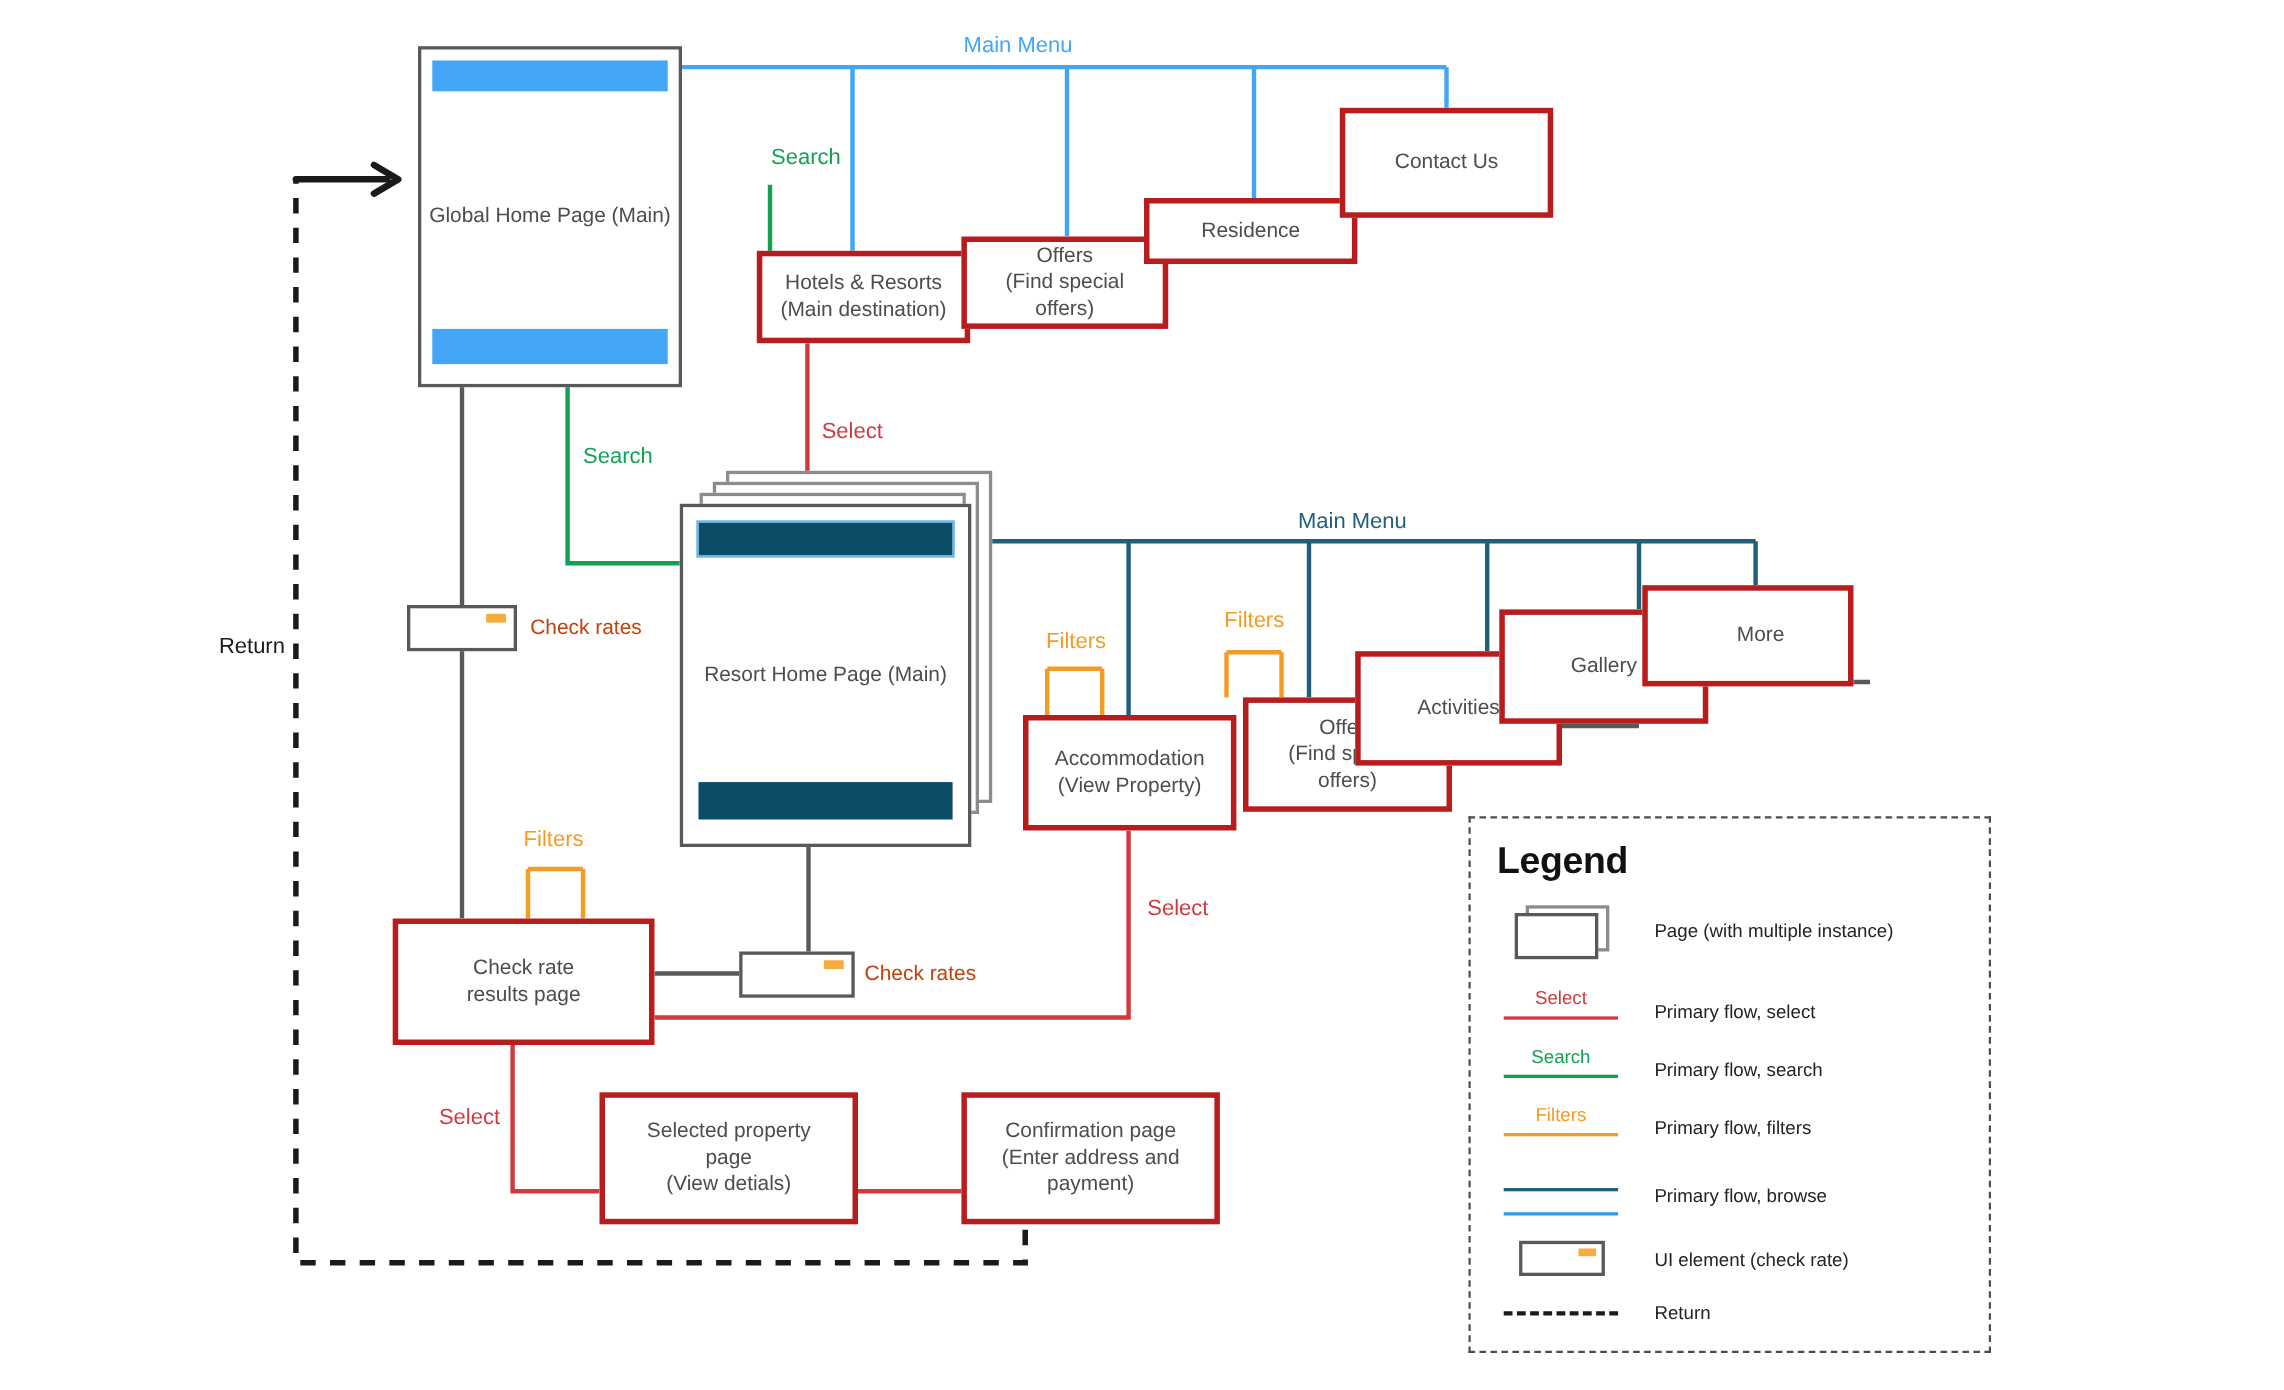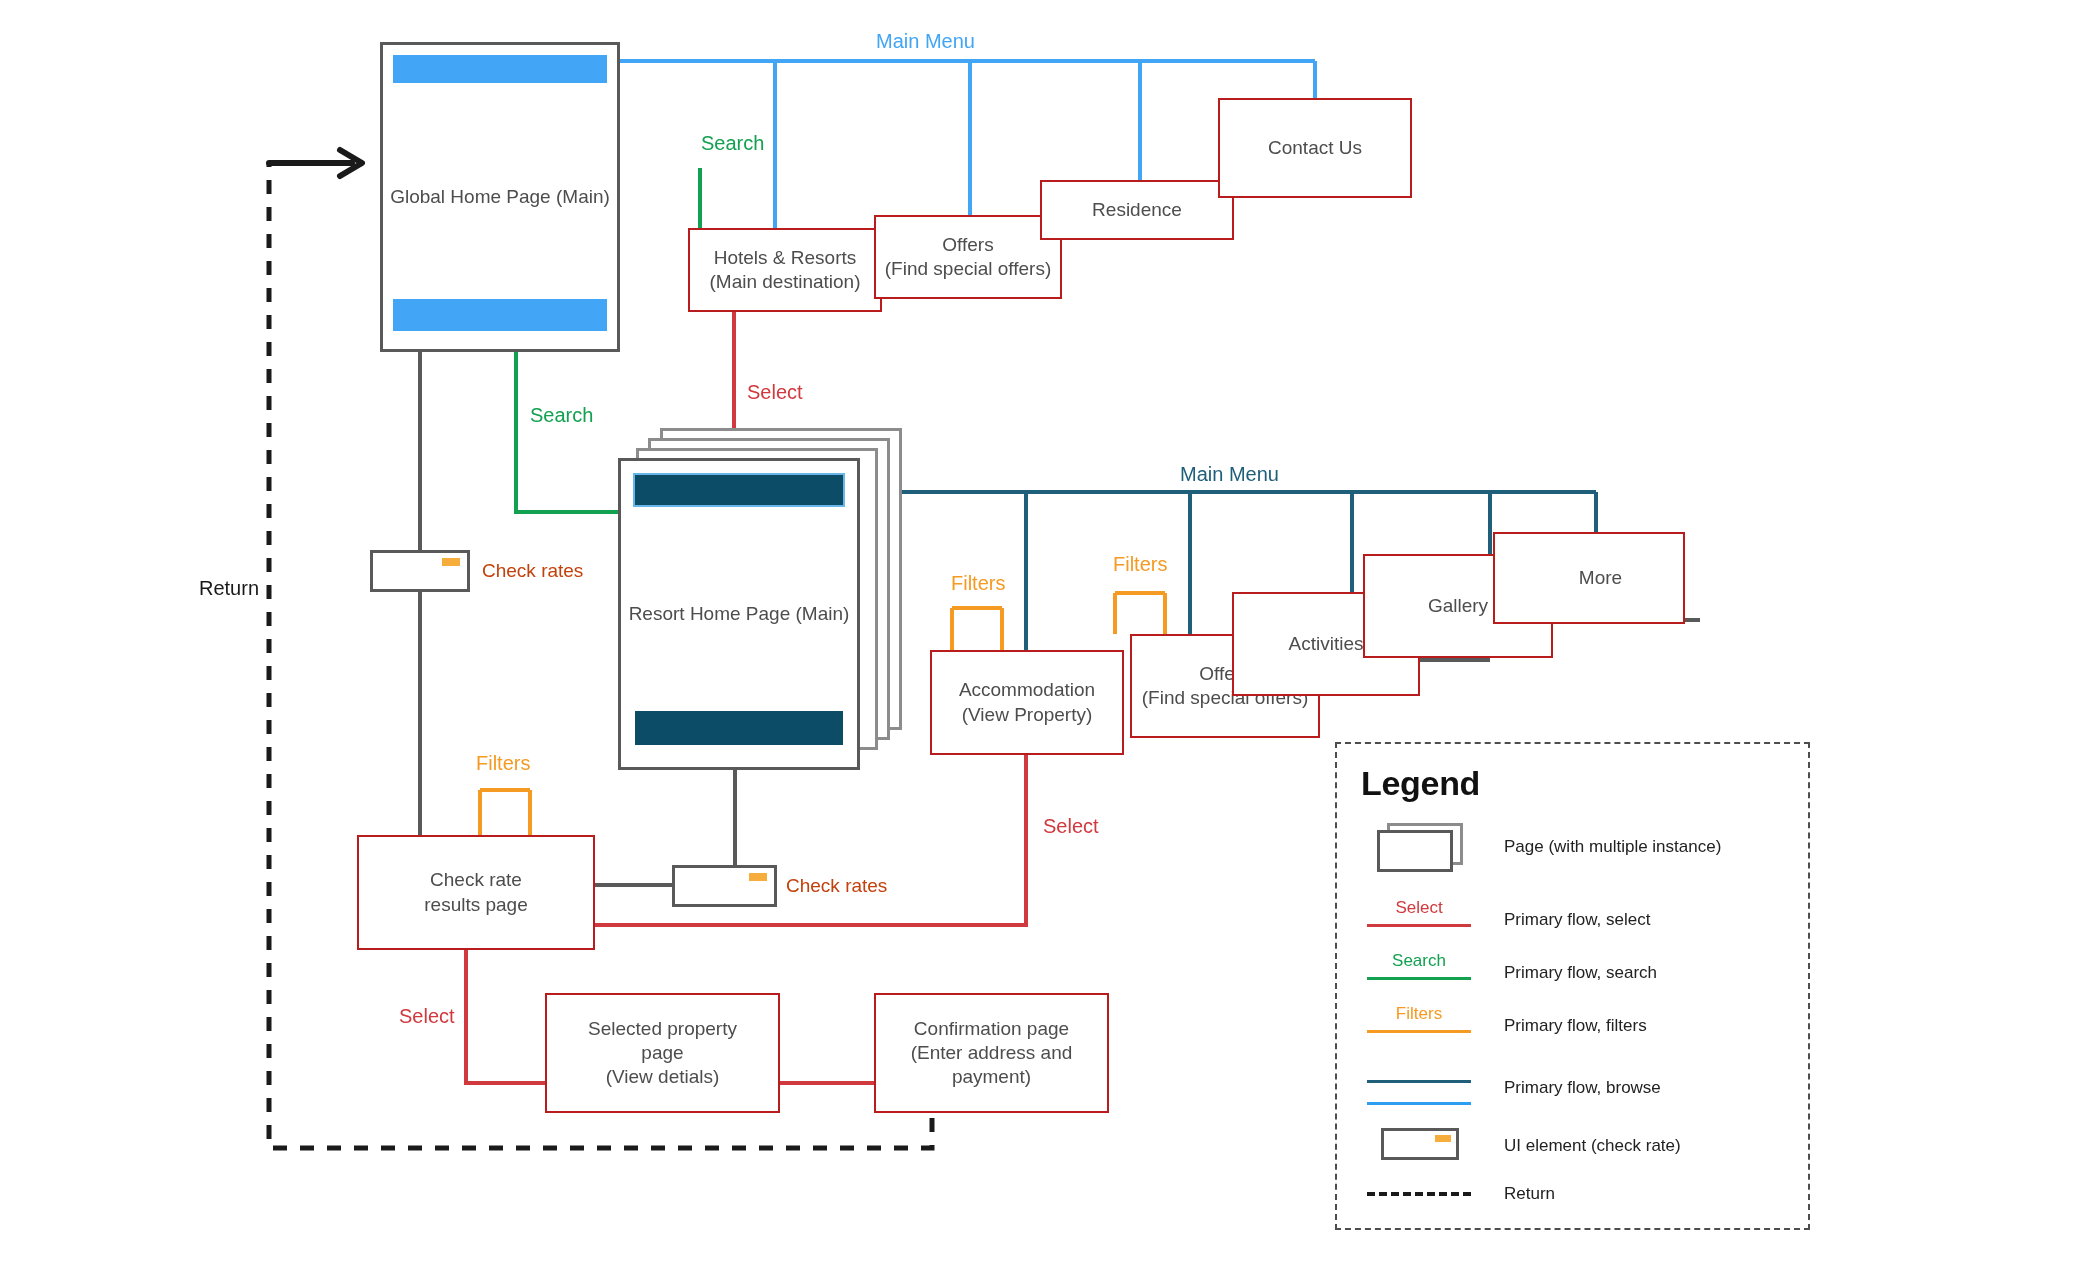--- a/index.html
+++ b/index.html
@@ -9,21 +9,21 @@
     -webkit-font-smoothing:antialiased;
   }
   #canvas{position:absolute;left:0;top:0;width:2076px;height:1264px;}
   svg.layer{position:absolute;left:0;top:0;width:2076px;height:1264px;overflow:visible;}
 
   
   .node{
     position:absolute;
     box-sizing:border-box;
     background:#ffffff;
-    border:2px solid #b91c1c;
+    border:5px solid #b91c1c;
     display:flex;align-items:center;justify-content:center;
     text-align:center;
     color:#4d4d4d;
     font-size:19px;
     line-height:1.28;
     z-index:5;
   }
   .node span{display:block;padding:0 8px;}
 
   
@@ -176,21 +176,21 @@
 
   <div class="page-main" style="left:380px;top:42px;width:240px;height:310px;">
     <div class="bar bar-light" style="top:10px;"></div>
     <div class="title">
       <span>Global Home Page</span>
       <span>(Main)</span>
     </div>
     <div class="bar bar-light" style="bottom:18px;height:32px;"></div>
   </div>
 
-  <div class="page-main" style="left:618px;top:458px;width:242px;height:312px;">
+  <div class="page-main" style="left:618px;top:458px;width:265px;height:312px;">
     <div class="bar bar-dark" style="top:14px;left:14px;right:14px;"></div>
     <div class="title">
       <span>Resort Home Page</span>
       <span>(Main)</span>
     </div>
     <div class="bar bar-dark" style="bottom:22px;left:14px;right:14px;height:34px;outline:none;"></div>
   </div>
 
   <div class="node" style="left:688px;top:228px;width:194px;height:84px;">
     <div>

